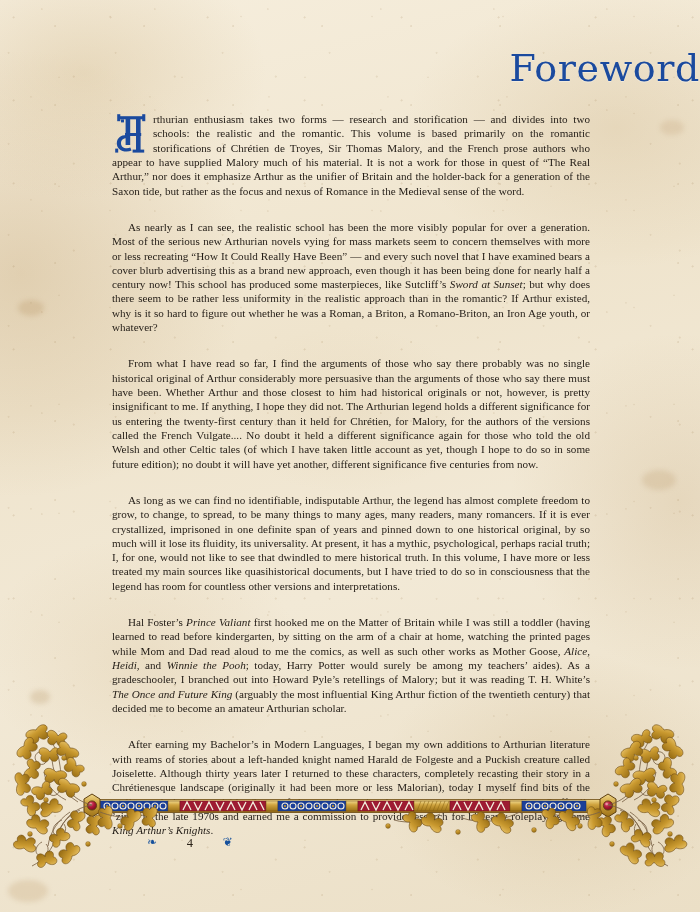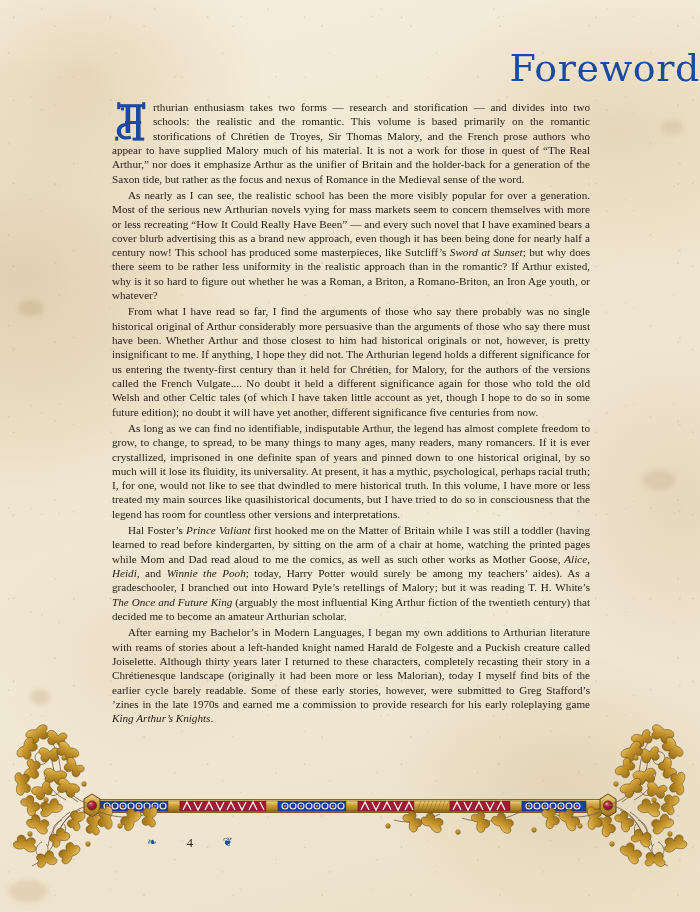--- a/index.html
+++ b/index.html
@@ -68,36 +68,36 @@
     font-size: 38px;
     line-height: 1;
     letter-spacing: .6px;
     color: #1b4a9e;
     text-shadow: 0 1px 0 rgba(255,255,255,.35);
   }
 
   
   .body-col {
     position: absolute;
-    top: 100px;
+    top: 112px;
     left: 112px;
     width: 478px;
     color: #221c16;
     font-size: 11.15px;
     line-height: 14.32px;
     text-align: justify;
     text-justify: inter-word;
     -webkit-hyphens: none;
     hyphens: none;
   }
   .body-col p {
     margin: 0 0 0 0;
     text-indent: 16px;
   }
-  .body-col p + p { margin-top: 2px; }
+  .body-col p + p { margin-top: 22px; }
   .body-col p.first { text-indent: 0; }
   .body-col i { font-style: italic; }
 
   
   .dropcap {
     float: left;
     width: 38px;
     height: 41px;
     margin: 1px 3px 0 0;
     position: relative;

